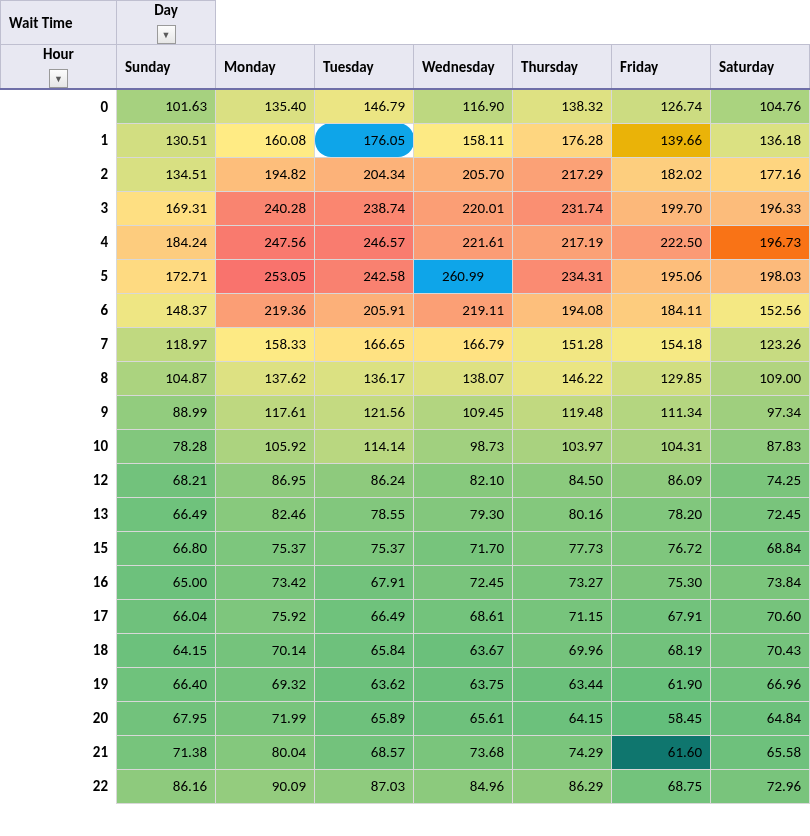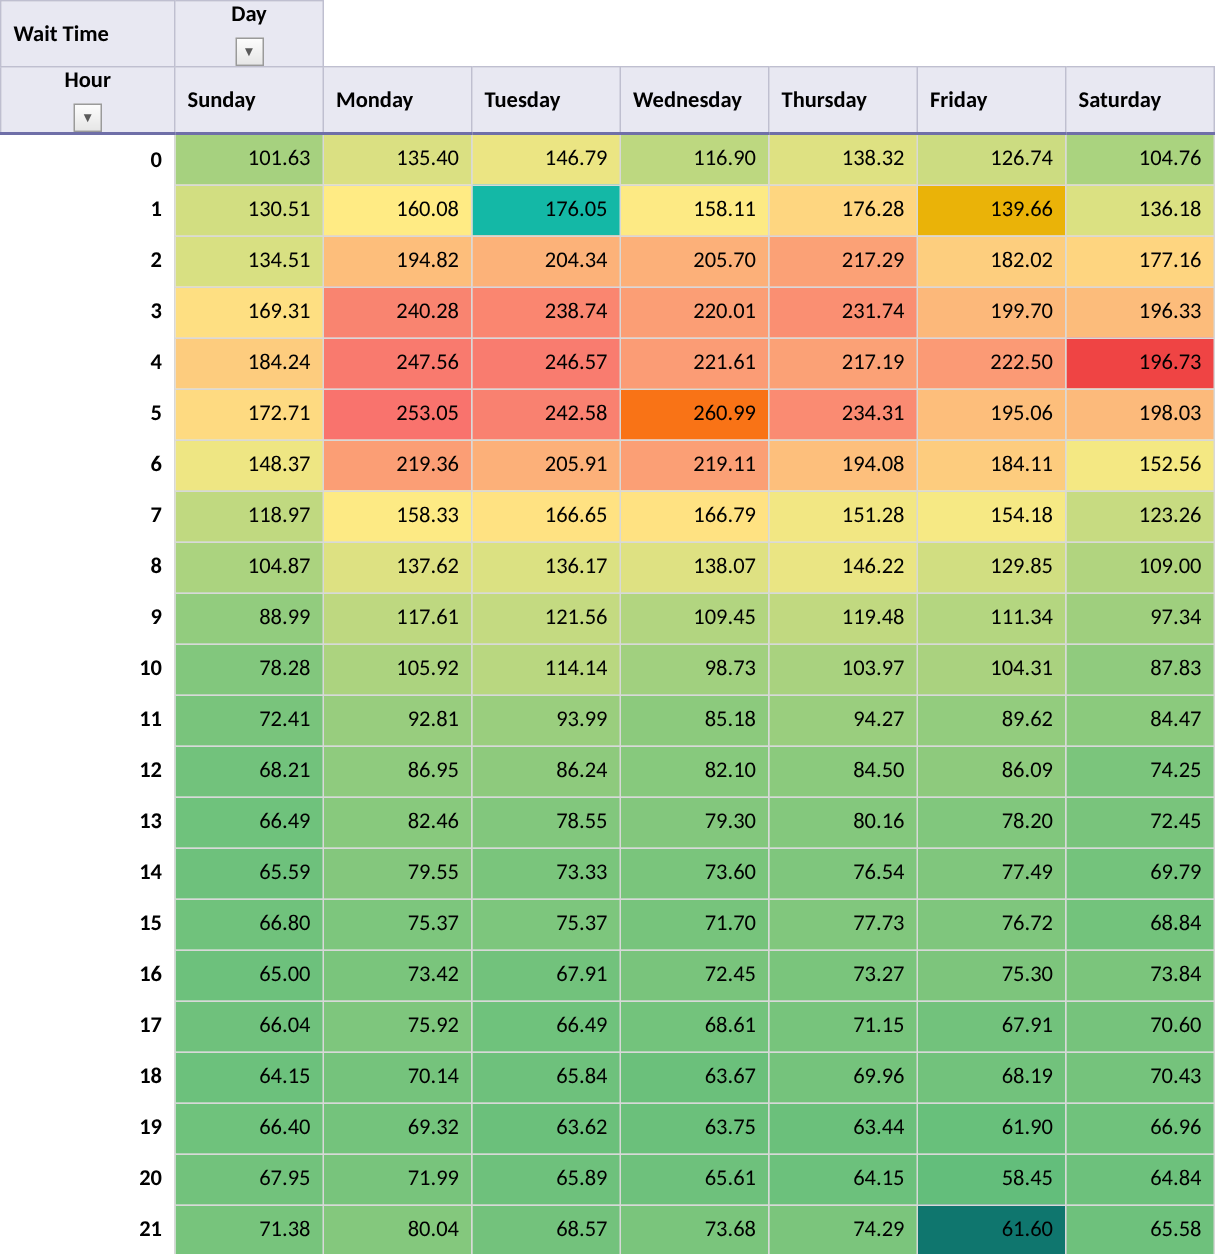--- a/index.html
+++ b/index.html
@@ -133,21 +133,21 @@
         <td class="val" style="background: rgb(235, 229, 131);">146.79</td>
         <td class="val" style="background: rgb(189, 216, 128);">116.90</td>
         <td class="val" style="background: rgb(222, 225, 130);">138.32</td>
         <td class="val" style="background: rgb(204, 220, 129);">126.74</td>
         <td class="val" style="background: rgb(170, 211, 127);">104.76</td>
       </tr>
       <tr>
         <td class="hour-cell">1</td>
         <td class="val" style="background: rgb(210, 222, 129);">130.51</td>
         <td class="val" style="background: rgb(255, 235, 132);">160.08</td>
-        <td class="val" style="background: #14b8a6;">176.05</td>
+        <td class="val" style="background: #0ea5e9; border-radius: 16px;">176.05</td>
         <td class="val" style="background: rgb(253, 234, 132);">158.11</td>
         <td class="val" style="background: rgb(254, 214, 128);">176.28</td>
         <td class="val" style="background: #eab308; margin-left: 24px;">139.66</td>
         <td class="val" style="background: rgb(219, 225, 130);">136.18</td>
       </tr>
       <tr>
         <td class="hour-cell">2</td>
         <td class="val" style="background: rgb(216, 224, 130);">134.51</td>
         <td class="val" style="background: rgb(253, 190, 123);">194.82</td>
         <td class="val" style="background: rgb(252, 178, 121);">204.34</td>
@@ -167,28 +167,28 @@
         <td class="val" style="background: rgb(252, 188, 123);">196.33</td>
       </tr>
       <tr>
         <td class="hour-cell">4</td>
         <td class="val" style="background: rgb(253, 204, 126);">184.24</td>
         <td class="val" style="background: rgb(249, 122, 110);">247.56</td>
         <td class="val" style="background: rgb(249, 124, 111);">246.57</td>
         <td class="val" style="background: rgb(251, 156, 117);">221.61</td>
         <td class="val" style="background: rgb(251, 161, 118);">217.19</td>
         <td class="val" style="background: rgb(251, 154, 117);">222.50</td>
-        <td class="val" style="background: #ef4444;">196.73</td>
+        <td class="val" style="background: #f97316;">196.73</td>
       </tr>
       <tr>
         <td class="hour-cell">5</td>
         <td class="val" style="background: rgb(254, 218, 129);">172.71</td>
         <td class="val" style="background: rgb(249, 115, 109);">253.05</td>
         <td class="val" style="background: rgb(249, 129, 112);">242.58</td>
-        <td class="val" style="background: #f97316;">260.99</td>
+        <td class="val" style="background: #0ea5e9; text-align: center;">260.99</td>
         <td class="val" style="background: rgb(250, 139, 114);">234.31</td>
         <td class="val" style="background: rgb(253, 190, 123);">195.06</td>
         <td class="val" style="background: rgb(252, 186, 123);">198.03</td>
       </tr>
       <tr>
         <td class="hour-cell">6</td>
         <td class="val" style="background: rgb(238, 230, 131);">148.37</td>
         <td class="val" style="background: rgb(251, 158, 117);">219.36</td>
         <td class="val" style="background: rgb(252, 176, 121);">205.91</td>
         <td class="val" style="background: rgb(251, 159, 117);">219.11</td>
@@ -230,60 +230,40 @@
         <td class="hour-cell">10</td>
         <td class="val" style="background: rgb(130, 199, 125);">78.28</td>
         <td class="val" style="background: rgb(172, 211, 127);">105.92</td>
         <td class="val" style="background: rgb(185, 215, 128);">114.14</td>
         <td class="val" style="background: rgb(161, 208, 127);">98.73</td>
         <td class="val" style="background: rgb(169, 210, 127);">103.97</td>
         <td class="val" style="background: rgb(170, 210, 127);">104.31</td>
         <td class="val" style="background: rgb(144, 203, 126);">87.83</td>
       </tr>
       <tr>
-        <td class="hour-cell">11</td>
-        <td class="val" style="background: rgb(121, 196, 124);">72.41</td>
-        <td class="val" style="background: rgb(152, 205, 126);">92.81</td>
-        <td class="val" style="background: rgb(154, 206, 126);">93.99</td>
-        <td class="val" style="background: rgb(140, 202, 125);">85.18</td>
-        <td class="val" style="background: rgb(154, 206, 126);">94.27</td>
-        <td class="val" style="background: rgb(147, 204, 126);">89.62</td>
-        <td class="val" style="background: rgb(139, 202, 125);">84.47</td>
-      </tr>
-      <tr>
         <td class="hour-cell">12</td>
         <td class="val" style="background: rgb(114, 194, 124);">68.21</td>
         <td class="val" style="background: rgb(143, 203, 126);">86.95</td>
         <td class="val" style="background: rgb(142, 202, 125);">86.24</td>
         <td class="val" style="background: rgb(135, 201, 125);">82.10</td>
         <td class="val" style="background: rgb(139, 202, 125);">84.50</td>
         <td class="val" style="background: rgb(142, 202, 125);">86.09</td>
         <td class="val" style="background: rgb(123, 197, 124); padding-left: 31px;">74.25</td>
       </tr>
       <tr>
         <td class="hour-cell">13</td>
         <td class="val" style="background: rgb(111, 194, 124);">66.49</td>
         <td class="val" style="background: rgb(136, 201, 125);">82.46</td>
         <td class="val" style="background: rgb(130, 199, 125);">78.55</td>
         <td class="val" style="background: rgb(131, 199, 125);">79.30</td>
         <td class="val" style="background: rgb(132, 200, 125);">80.16</td>
         <td class="val" style="background: rgb(129, 199, 125);">78.20</td>
         <td class="val" style="background: rgb(121, 196, 124);">72.45</td>
       </tr>
       <tr>
-        <td class="hour-cell">14</td>
-        <td class="val" style="background: rgb(110, 193, 124);">65.59</td>
-        <td class="val" style="background: rgb(132, 199, 125);">79.55</td>
-        <td class="val" style="background: rgb(122, 197, 124);">73.33</td>
-        <td class="val" style="background: rgb(122, 197, 124);">73.60</td>
-        <td class="val" style="background: rgb(127, 198, 125);">76.54</td>
-        <td class="val" style="background: rgb(128, 198, 125);">77.49</td>
-        <td class="val" style="background: rgb(116, 195, 124);">69.79</td>
-      </tr>
-      <tr>
         <td class="hour-cell">15</td>
         <td class="val" style="background: rgb(112, 194, 124); padding-left: 32px;">66.80</td>
         <td class="val" style="background: rgb(125, 198, 125);">75.37</td>
         <td class="val" style="background: rgb(125, 198, 125);">75.37</td>
         <td class="val" style="background: rgb(119, 196, 124);">71.70</td>
         <td class="val" style="background: rgb(129, 199, 125); text-align: right;">77.73</td>
         <td class="val" style="background: rgb(127, 198, 125);">76.72</td>
         <td class="val" style="background: rgb(115, 195, 124);">68.84</td>
       </tr>
       <tr>

